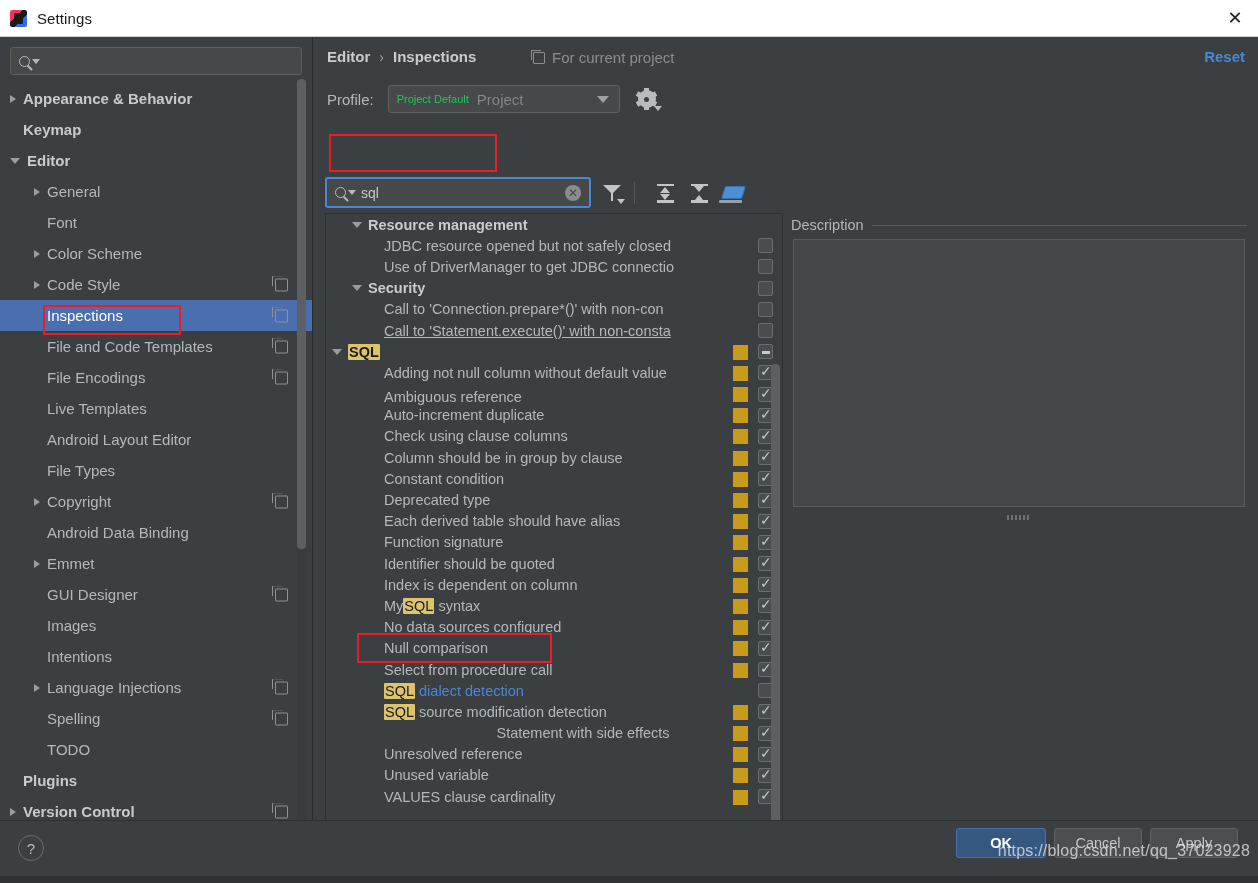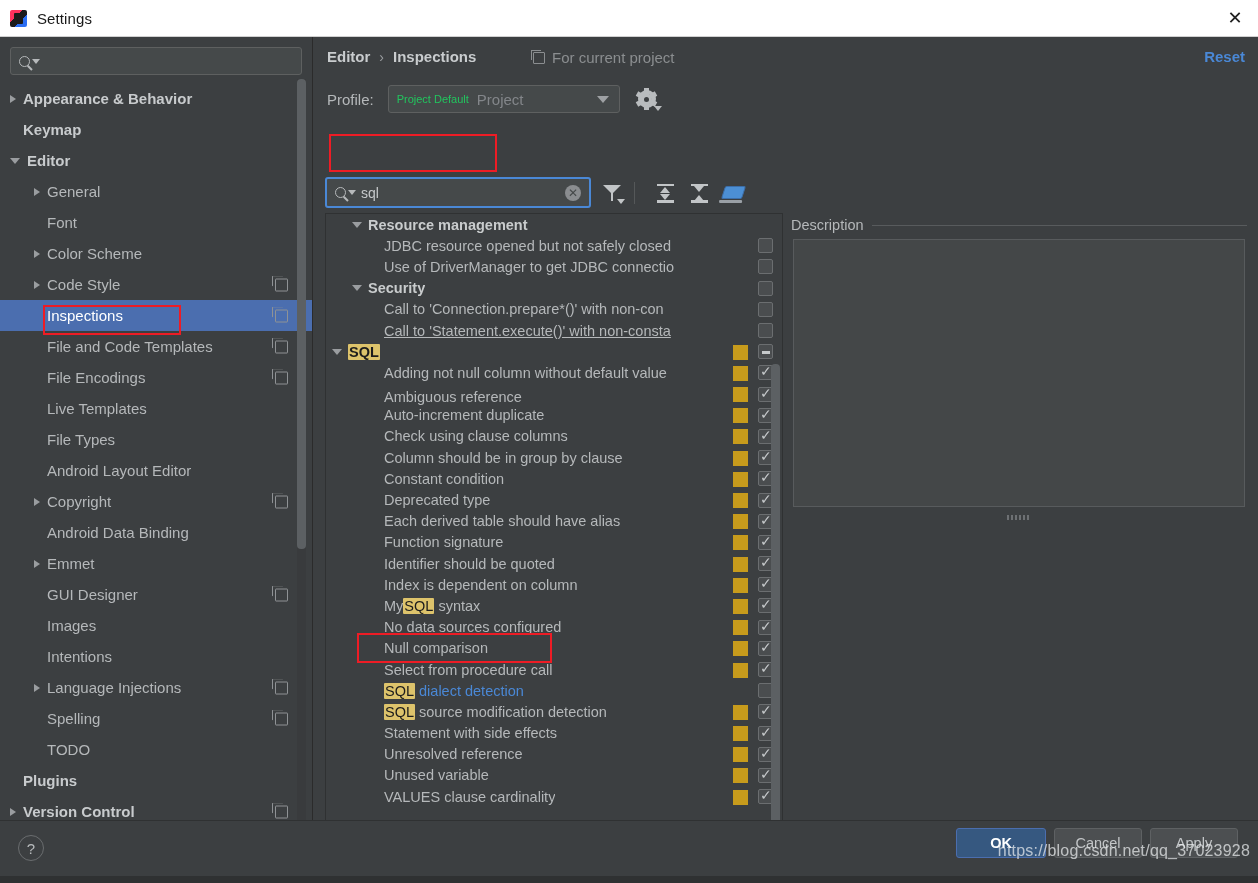--- a/index.html
+++ b/index.html
@@ -366,25 +366,25 @@
           <span class="arrow none"></span>
           <span class="lbl">File Encodings</span>
           <span class="copy-ico"></span>
         </div>
         <div class="trow" style="padding-left: 34px;">
           <span class="arrow none"></span>
           <span class="lbl">Live Templates</span>
         </div>
         <div class="trow" style="padding-left: 34px;">
           <span class="arrow none"></span>
+          <span class="lbl">Android Layout Editor</span>
+        </div>
+        <div class="trow" style="padding-left: 34px;">
+          <span class="arrow none"></span>
           <span class="lbl">File Types</span>
-        </div>
-        <div class="trow" style="padding-left: 34px;">
-          <span class="arrow none"></span>
-          <span class="lbl">Android Layout Editor</span>
         </div>
         <div class="trow" style="padding-left: 34px;">
           <span class="arrow "></span>
           <span class="lbl">Copyright</span>
           <span class="copy-ico"></span>
         </div>
         <div class="trow" style="padding-left: 34px;">
           <span class="arrow none"></span>
           <span class="lbl">Android Data Binding</span>
         </div>
@@ -631,21 +631,21 @@
             <span class="spacer2"></span>
             <span class="txt"><span class="hl">SQL</span> dialect detection</span>
             <span class="cbx"></span>
           </div>
           <div class="ins-row" style="padding-left: 46px;">
             <span class="spacer2"></span>
             <span class="txt"><span class="hl">SQL</span> source modification detection</span>
             <span class="sev" style="background: rgb(199, 155, 28);"></span>
             <span class="cbx on"></span>
           </div>
-          <div class="ins-row" style="padding-left: 46px;">
+          <div class="ins-row" style="padding-left: 46px; justify-content: center;">
             <span class="spacer2"></span>
             <span class="txt">Statement with side effects</span>
             <span class="sev" style="background: rgb(199, 155, 28);"></span>
             <span class="cbx on"></span>
           </div>
           <div class="ins-row" style="padding-left: 46px;">
             <span class="spacer2"></span>
             <span class="txt">Unresolved reference</span>
             <span class="sev" style="background: rgb(199, 155, 28);"></span>
             <span class="cbx on"></span>

